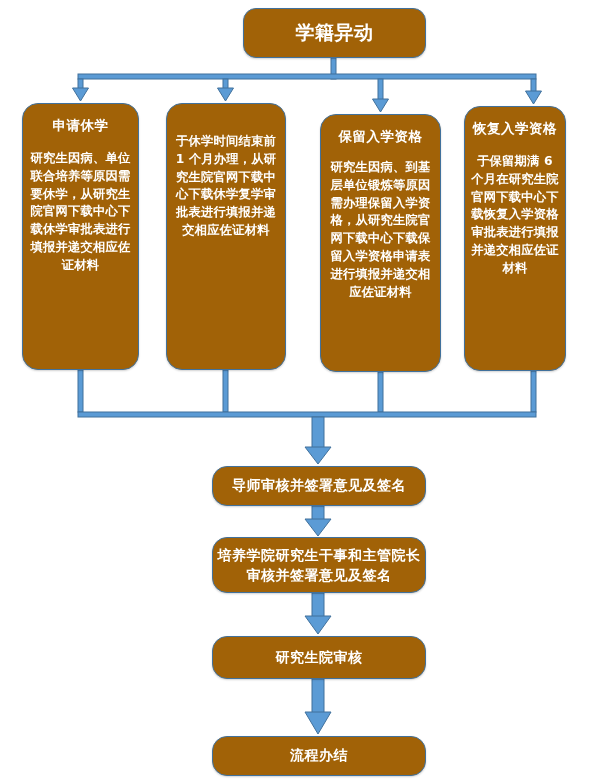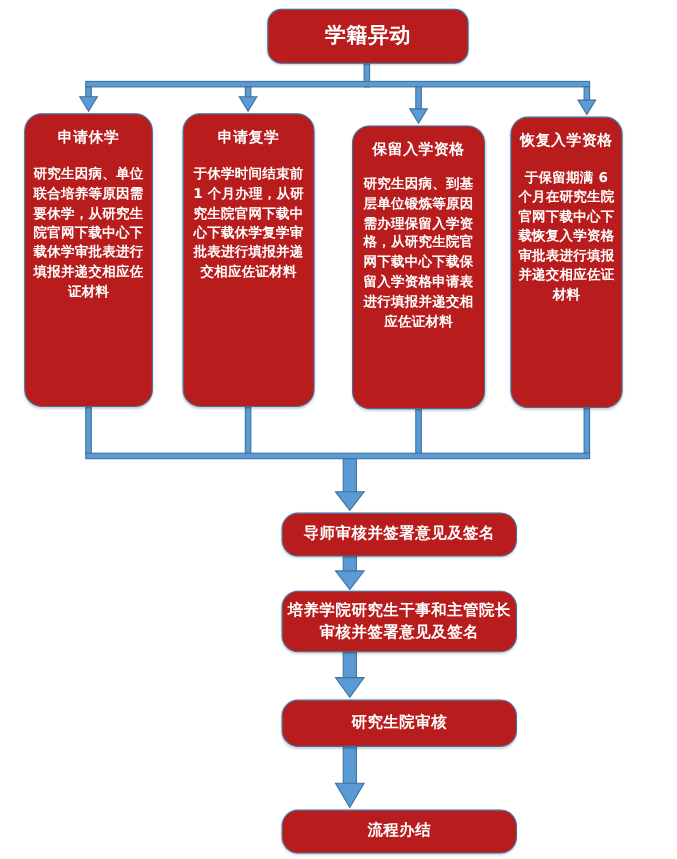--- a/index.html
+++ b/index.html
@@ -17,21 +17,21 @@
   }
   svg.connectors {
     position: absolute;
     left: 0; top: 0;
     width: 615px;
     height: 781px;
     pointer-events: none;
   }
   .node {
     position: absolute;
-    background: #b91c1c;
+    background: #a16207;
     border: 1px solid #41719C;
     border-radius: 14px;
     color: #ffffff;
     display: flex;
     flex-direction: column;
     align-items: center;
     text-align: center;
     box-shadow: 0 1px 2px rgba(0,0,0,0.18);
   }
   .node.root {
@@ -70,21 +70,20 @@
   #node-b3 { left: 464px; top: 106px; width: 102px; height: 265px; }
 
   #node-b2 .node-body { margin-top: 14px; }
   #node-b3 .node-body { margin-top: 16px; }
 
   
   .seq {
     left: 212px; width: 214px;
     justify-content: center;
     border-radius: 15px;
-    margin-left: 44px;
   }
   .seq .node-title { font-size: 14px; }
 
   #node-s0 { top: 466px; height: 40px; }
   #node-s1 { top: 537px; height: 56px; }
   #node-s2 { top: 636px; height: 43px; }
   #node-s3 { top: 736px; height: 40px; }
   #node-s1 .node-title { line-height: 1.45; }
 </style>
 </head>
@@ -155,21 +154,20 @@
   <div class="node root" id="node-root">
     <div class="node-title">学籍异动</div>
   </div>
 
   <div class="node branch" id="node-b0">
     <div class="node-title">申请休学</div>
     <div class="node-body">研究生因病、单位联合培养等原因需要休学，从研究生院官网下载中心下载休学审批表进行填报并递交相应佐证材料</div>
   </div>
 
   <div class="node branch" id="node-b1">
-    <div class="node-title">申请复学</div>
     <div class="node-body">于休学时间结束前 1 个月办理，从研究生院官网下载中心下载休学复学审批表进行填报并递交相应佐证材料</div>
   </div>
 
   <div class="node branch" id="node-b2">
     <div class="node-title">保留入学资格</div>
     <div class="node-body">研究生因病、到基层单位锻炼等原因需办理保留入学资格，从研究生院官网下载中心下载保留入学资格申请表进行填报并递交相应佐证材料</div>
   </div>
 
   <div class="node branch" id="node-b3">
     <div class="node-title">恢复入学资格</div>

